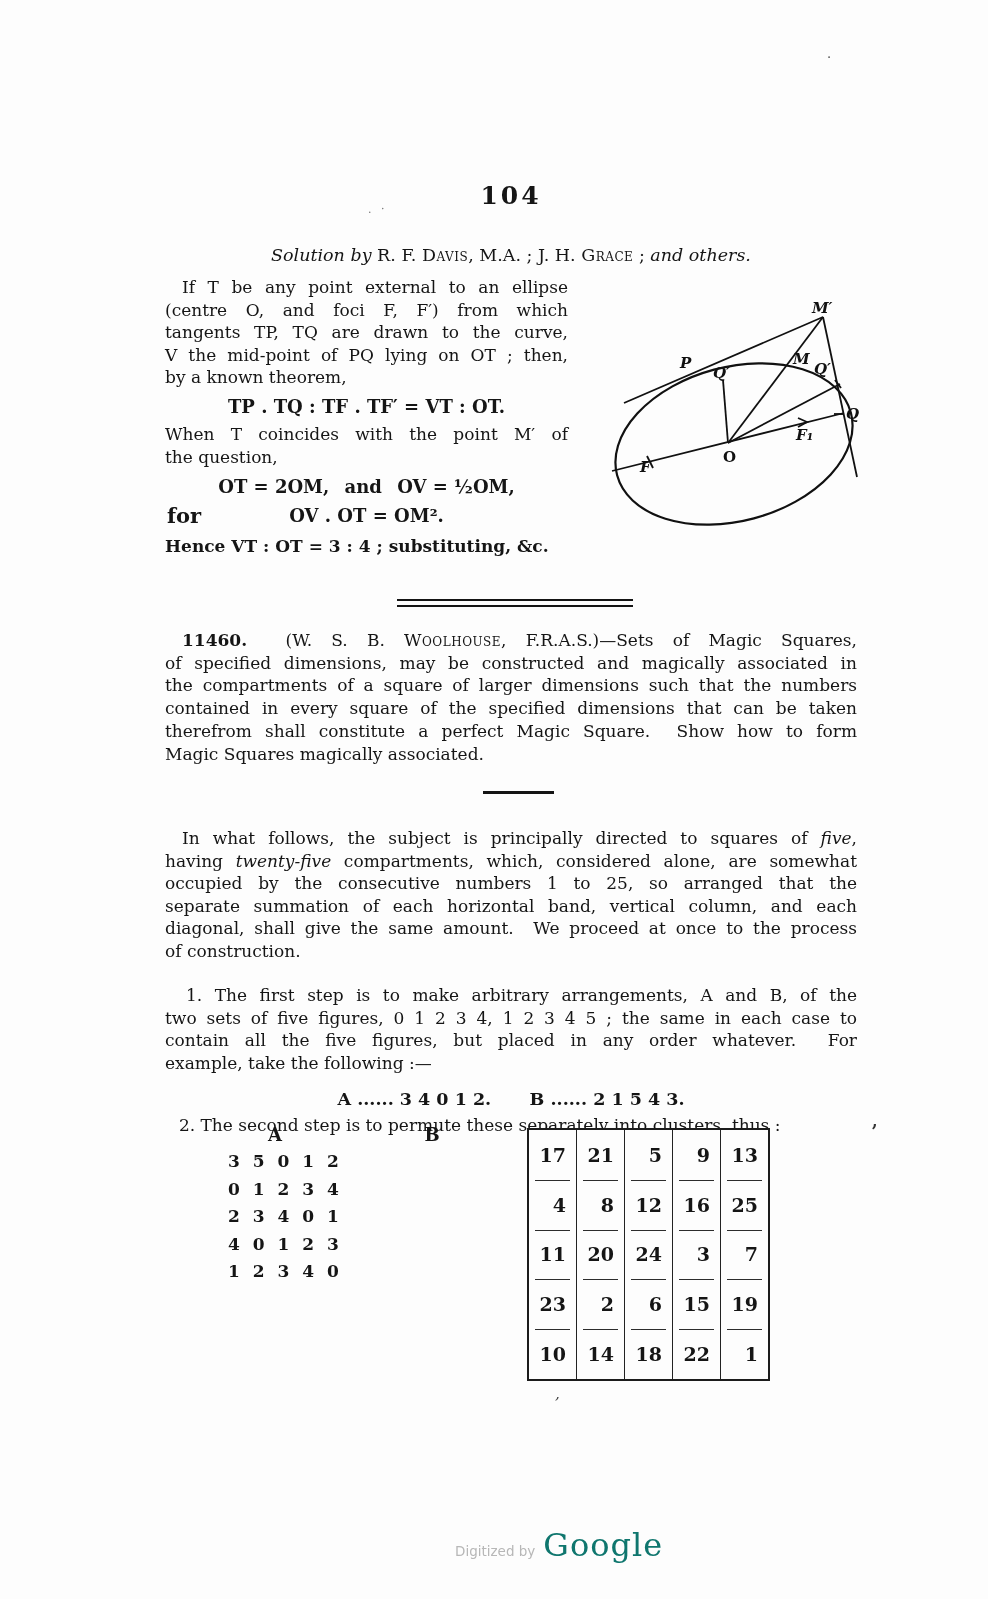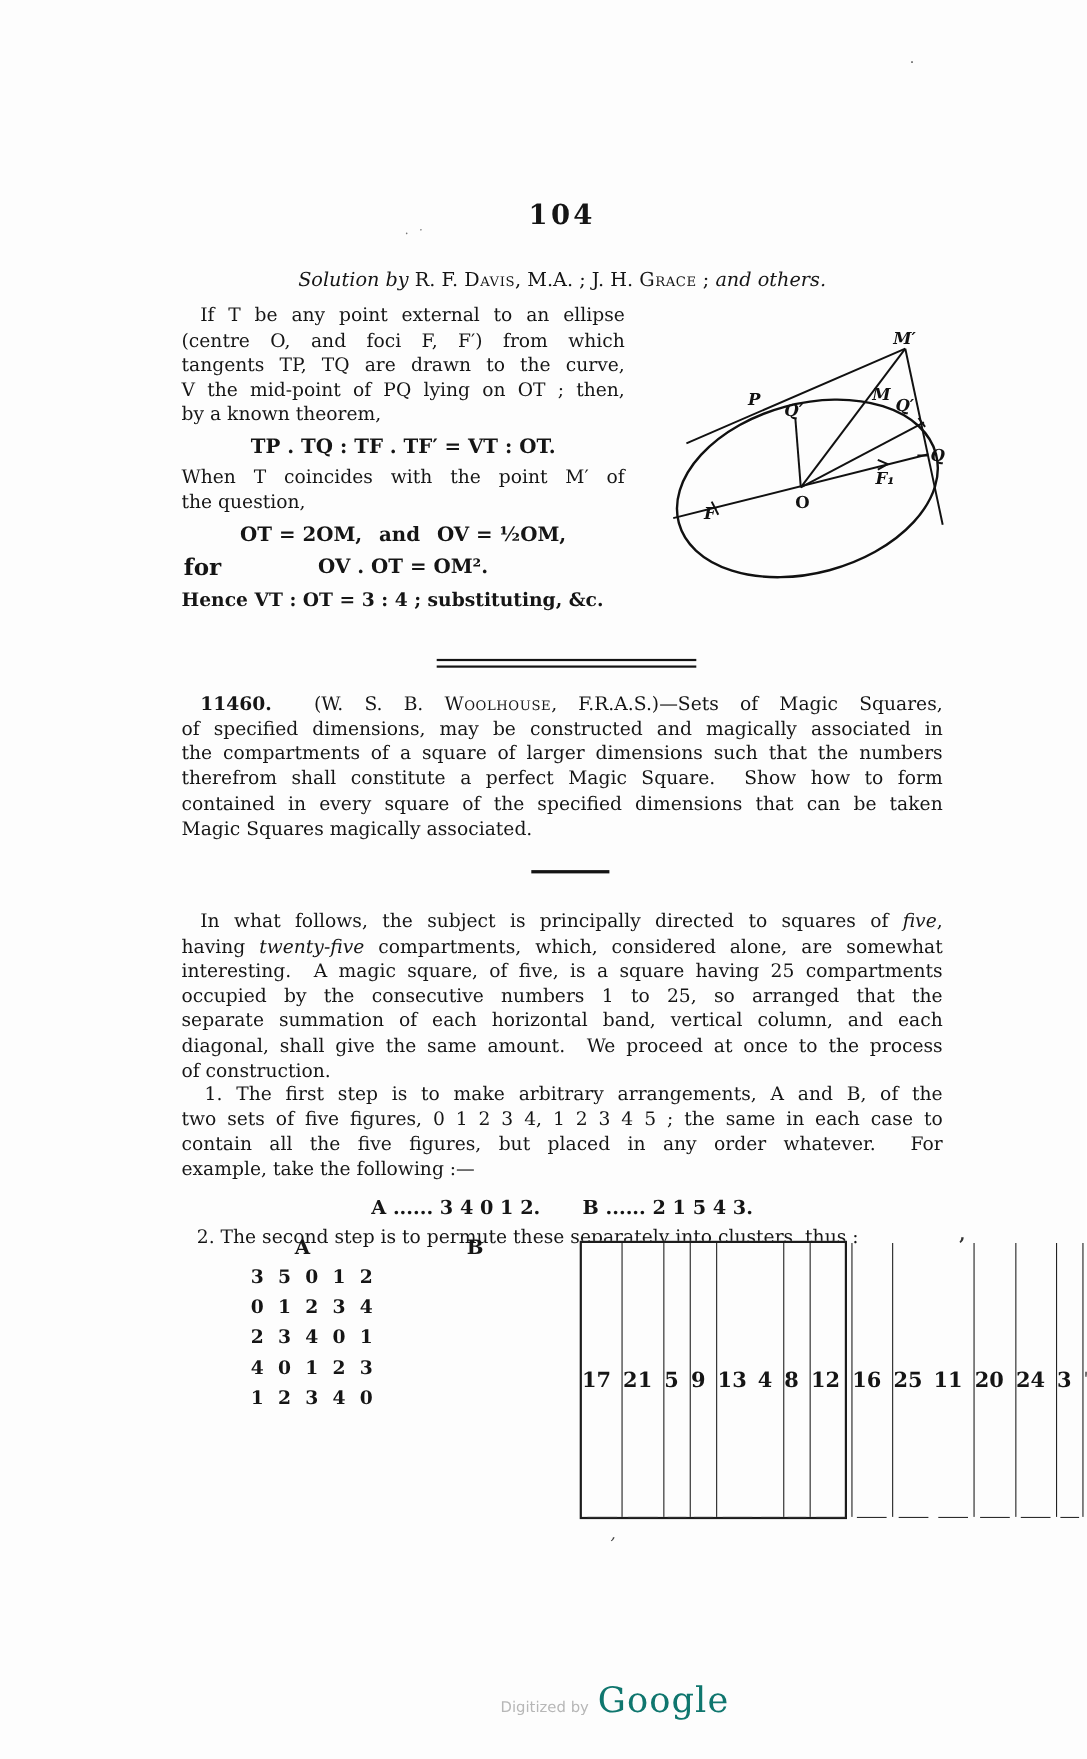--- a/index.html
+++ b/index.html
@@ -40,21 +40,21 @@
 
   .arr-label{font-size:18px;font-weight:bold;text-align:center;width:100px;}
   #a-label{top:1124px;left:60px;}
   #b-label{top:1124px;left:217px;}
   .arr-block{width:110px;}
   #a-rows{top:1148px;left:63px;}
   #b-rows{top:1148px;left:223px;}
   .arr-line{font-size:17px;font-weight:bold;line-height:27.6px;word-spacing:7px;white-space:pre;}
 
   #msq{top:1128px;left:362px;width:239px;height:249px;border:2.2px solid #1c1c1c;
-       display:flex;flex-direction:row;background:#fdfdfd;}
+       display:flex;flex-direction:column;background:#fdfdfd;}
   .msq-row{flex:1;display:flex;}
   .msq-cell{flex:1;position:relative;display:flex;align-items:center;justify-content:flex-end;
             padding-right:10px;font-size:19px;font-weight:bold;}
   .msq-cell:not(:last-child){border-right:1.7px solid #222;}
   .msq-row:not(:last-child) .msq-cell::after{content:"";position:absolute;left:13%;right:13%;bottom:-1px;
             border-bottom:1.8px solid #2c2c2c;}
 
   #watermark{top:1526px;left:290px;display:flex;align-items:baseline;gap:8px;}
   #wm-prefix{font-family:"DejaVu Sans",sans-serif;font-size:13.5px;color:#b7b7b7;}
   #wm-brand{font-size:32px;color:#0f766e;letter-spacing:1px;}
@@ -126,32 +126,31 @@
         </g>
       </svg>
     </div>
 
     <div id="divider" class="abs"></div>
 
     <div id="problem" class="abs">
         <div class="tline jl"><span> </span><span class="seg-b">11460.</span><span>  (W. S. B. </span><span class="seg-sc">Woolhouse</span><span>, F.R.A.S.)—Sets of Magic Squares,</span></div>
         <div class="tline jl">of specified dimensions, may be constructed and magically associated in</div>
         <div class="tline jl">the compartments of a square of larger dimensions such that the numbers</div>
+        <div class="tline jl">contained in every square of the specified dimensions that can be taken</div>
         <div class="tline jl">therefrom shall constitute a perfect Magic Square.  Show how to form</div>
-        <div class="tline jl">contained in every square of the specified dimensions that can be taken</div>
         <div class="tline">Magic Squares magically associated.</div>
       </div>
 
     <div id="shortrule" class="abs"></div>
 
 
     <div id="sol2-para" class="abs">
         <div class="tline jl"><span> In what follows, the subject is principally directed to squares of </span><span class="seg-i">five</span><span>,</span></div>
         <div class="tline jl"><span>having </span><span class="seg-i">twenty-five</span><span> compartments, which, considered alone, are somewhat</span></div>
-        <div class="tline jl">interesting.  A magic square, of five, is a square having 25 compartments</div>
         <div class="tline jl">occupied by the consecutive numbers 1 to 25, so arranged that the</div>
         <div class="tline jl">separate summation of each horizontal band, vertical column, and each</div>
         <div class="tline jl">diagonal, shall give the same amount.  We proceed at once to the process</div>
         <div class="tline">of construction.</div>
       </div>
 
     <div id="step1" class="abs">
         <div class="tline jl">  1. The first step is to make arbitrary arrangements, A and B, of the</div>
         <div class="tline jl">two sets of five figures, 0 1 2 3 4, 1 2 3 4 5 ; the same in each case to</div>
         <div class="tline jl">contain all the five figures, but placed in any order whatever.  For</div>

